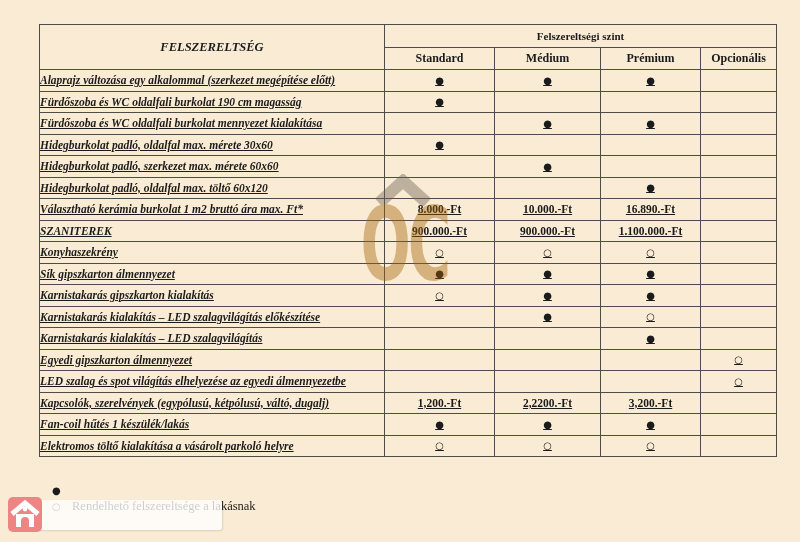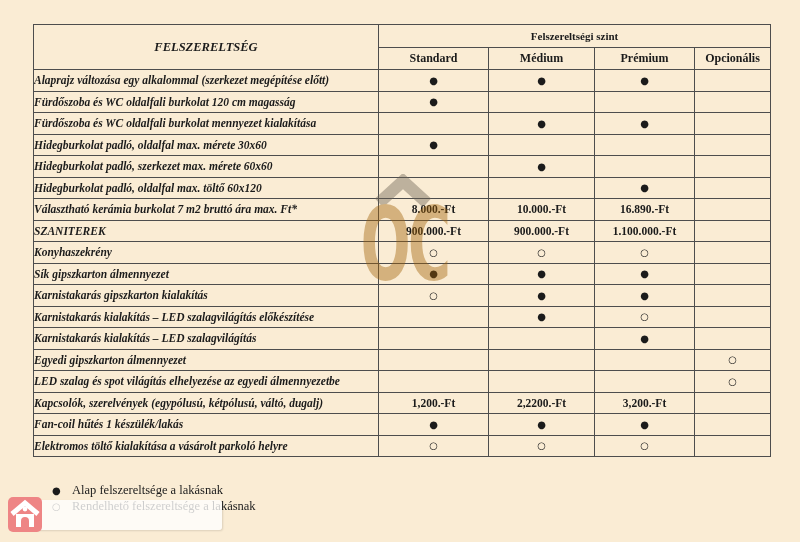--- a/index.html
+++ b/index.html
@@ -4,37 +4,37 @@
 <style>
   html,body{margin:0;padding:0;}
   body{
     width:800px;height:542px;position:relative;overflow:hidden;
     background:#faecd4;
     font-family:"Liberation Serif","DejaVu Serif",serif;
     color:#1b1b1b;
   }
   
   .spec-table{
-    position:absolute;left:33px;top:24px;width:737px;
+    position:absolute;left:39px;top:24px;width:737px;
     border-collapse:collapse;table-layout:fixed;
   }
   .spec-table td,.spec-table th{
     border:1px solid #4d4d4d;padding:0;vertical-align:middle;
     overflow:hidden;white-space:nowrap;
   }
   .corner-header{
     font-weight:bold;font-style:italic;font-size:12.5px;text-align:center;
   }
   .group-header{
     font-weight:bold;font-size:11px;text-align:center;height:22px;
   }
   .col-header{
     font-weight:bold;font-size:12px;text-align:center;height:21px;font-family:Liberation Serif, serif;
   }
-  .data-row{height:21.5px;}
+  .data-row{height:21.5px;text-decoration:underline;}
   .label-cell{
     font-weight:bold;font-style:italic;font-size:11.5px;
     padding-left:6px;padding-right:2px;text-align:left;
   }
   .value-cell{
     font-weight:bold;font-size:11.5px;text-align:center;
   }
   .value-cell.sym{
     font-family:"DejaVu Sans",sans-serif;font-size:10px;font-weight:bold;
   }
@@ -106,21 +106,21 @@
   </thead>
   <tbody>
       <tr class="data-row">
         <td class="label-cell">Alaprajz változása egy alkalommal (szerkezet megépítése előtt)</td>
         <td class="value-cell sym">●</td>
         <td class="value-cell sym">●</td>
         <td class="value-cell sym">●</td>
         <td class="value-cell"></td>
       </tr>
       <tr class="data-row">
-        <td class="label-cell">Fürdőszoba és WC oldalfali burkolat 120 cm magasság</td>
+        <td class="label-cell">Fürdőszoba és WC oldalfali burkolat 190 cm magasság</td>
         <td class="value-cell sym">●</td>
         <td class="value-cell"></td>
         <td class="value-cell"></td>
         <td class="value-cell"></td>
       </tr>
       <tr class="data-row">
         <td class="label-cell">Fürdőszoba és WC oldalfali burkolat mennyezet kialakítása</td>
         <td class="value-cell"></td>
         <td class="value-cell sym">●</td>
         <td class="value-cell sym">●</td>
@@ -141,21 +141,21 @@
         <td class="value-cell"></td>
       </tr>
       <tr class="data-row">
         <td class="label-cell">Hidegburkolat padló, oldalfal max. töltő 60x120</td>
         <td class="value-cell"></td>
         <td class="value-cell"></td>
         <td class="value-cell sym">●</td>
         <td class="value-cell"></td>
       </tr>
       <tr class="data-row">
-        <td class="label-cell">Választható kerámia burkolat 7 m2 bruttó ára max. Ft*</td>
+        <td class="label-cell">Választható kerámia burkolat 1 m2 bruttó ára max. Ft*</td>
         <td class="value-cell">8.000.-Ft</td>
         <td class="value-cell">10.000.-Ft</td>
         <td class="value-cell">16.890.-Ft</td>
         <td class="value-cell"></td>
       </tr>
       <tr class="data-row">
         <td class="label-cell">SZANITEREK</td>
         <td class="value-cell">900.000.-Ft</td>
         <td class="value-cell">900.000.-Ft</td>
         <td class="value-cell">1.100.000.-Ft</td>
@@ -237,21 +237,20 @@
 <div class="oc-watermark">
   <svg class="oc-roof" width="62" height="32" viewBox="0 0 62 32">
     <polyline points="7,29 31,7 55,29" fill="none" stroke="#6b6152" stroke-width="12"></polyline>
   </svg>
   <div class="oc-monogram">OC</div>
 </div>
 
 <div class="legend">
   <div class="legend-item">
     <span class="legend-sym">●</span>
-    <span class="legend-text">Alap felszereltsége a lakásnak</span>
   </div>
   <div class="legend-item">
     <span class="legend-sym">○</span>
     <span class="legend-text">Rendelhető felszereltsége a lakásnak</span>
   </div>
 </div>
 
 <div class="ing-watermark">
   <div class="ing-box"></div>
   <svg class="ing-house" width="34" height="35" viewBox="0 0 34 35">

